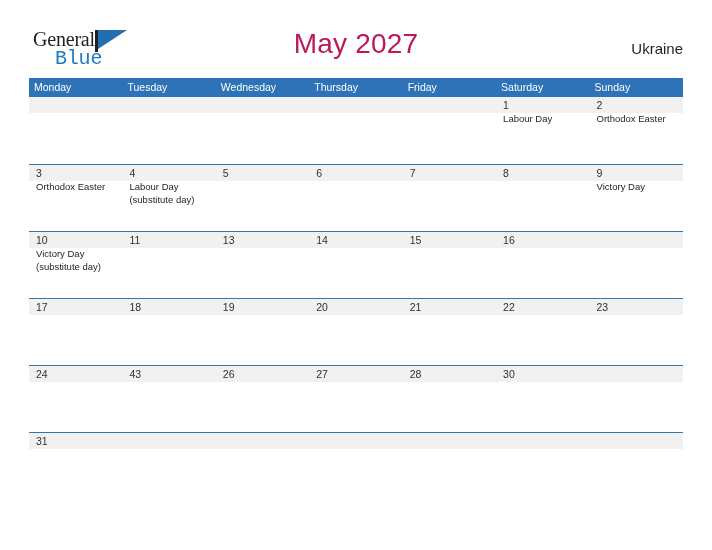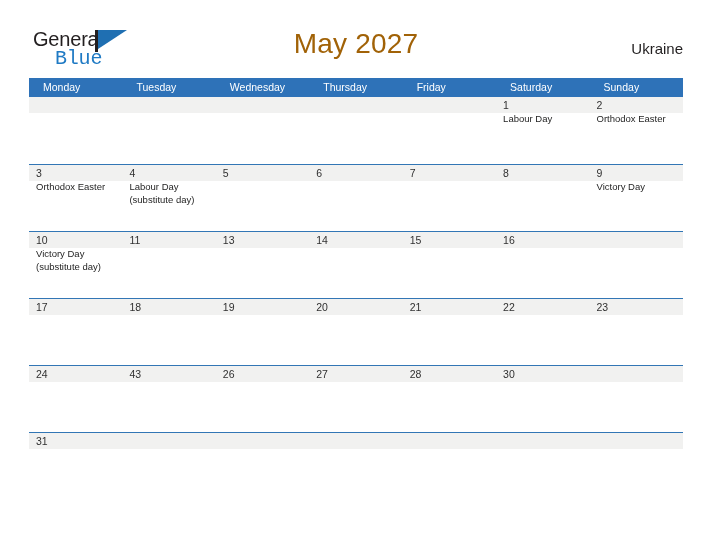--- a/index.html
+++ b/index.html
@@ -35,21 +35,21 @@
     width: 120px;
     height: 42px;
   }
   .logo-general {
     position: absolute;
     left: 0;
     top: 0;
     font-size: 20px;
     letter-spacing: -0.2px;
     color: #231f20;
-    font-family: Liberation Sans, sans-serif;
+    font-family: Liberation Serif, serif;
     text-align: right;
   }
   .logo-blue {
     position: absolute;
     left: 22px;
     top: 19px;
     font-size: 20px;
     letter-spacing: -0.2px;
     color: #1f7ac4;
     font-family: Liberation Mono, monospace;
@@ -79,21 +79,21 @@
     border-bottom: 19px solid transparent;
   }
 
   .cal-title {
     position: absolute;
     left: 0;
     top: 28px;
     width: 712px;
     text-align: center;
     font-size: 28px;
-    color: #a16207;
+    color: #be185d;
     font-family: "Liberation Sans", sans-serif;
     letter-spacing: 0.2px;
   }
   .country {
     position: absolute;
     right: 29px;
     top: 40px;
     font-size: 15px;
     color: #221f20;
     font-family: "Liberation Sans", sans-serif;
@@ -108,21 +108,21 @@
   }
   .dow-row {
     display: flex;
     width: 654px;
     height: 19px;
     background: #2e72b8;
   }
   .dow {
     width: 93.43px;
     box-sizing: border-box;
-    padding-left: 14px;
+    padding-left: 5px;
     line-height: 19px;
     font-size: 10.5px;
     color: #ffffff;
     font-family: "Liberation Sans", sans-serif;
     white-space: nowrap;
     overflow: hidden;
   }
 
   .week {
     position: relative;

